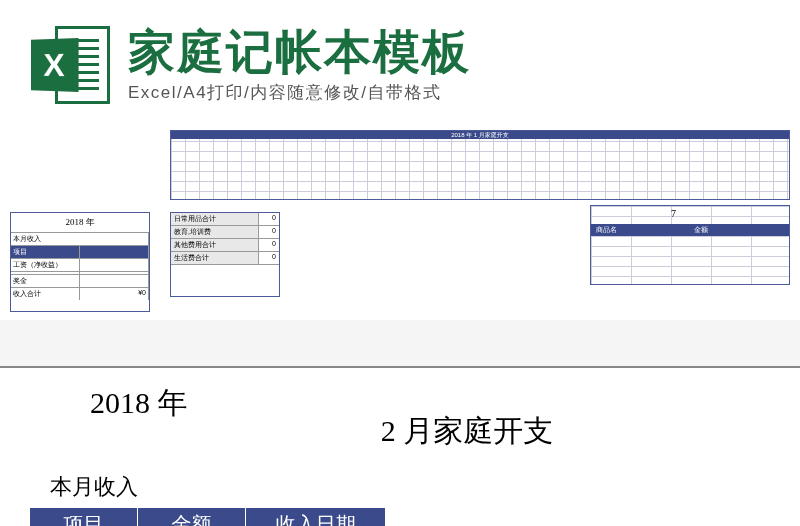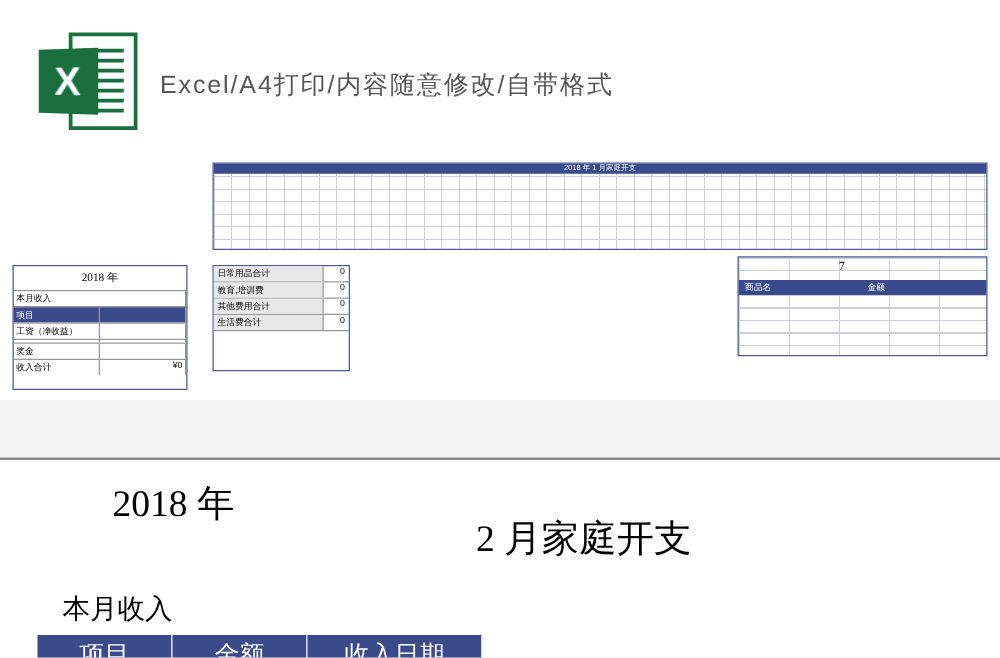--- a/index.html
+++ b/index.html
@@ -61,21 +61,21 @@
 }
 .title-block { flex: 1; }
 .main-title {
   font-size: 47px;
   font-weight: 900;
   color: #1a6e3f;
   letter-spacing: 2px;
   line-height: 1.1;
 }
 .subtitle {
-  font-size: 20px;
+  font-size: 17px;
   color: #555;
   letter-spacing: 1.5px;
   margin-top: 4px;
 }
 .preview-area {
   position: relative;
   height: 200px;
   background: #fff;
   padding: 8px 10px;
 }
@@ -187,20 +187,21 @@
 </style>
 </head>
 <body>
 
 <div class="header">
   <div class="excel-icon">
     <div class="excel-icon-back"></div>
     <div class="excel-icon-front">X</div>
   </div>
   <div class="title-block">
+    <div class="main-title">家庭记帐本模板</div>
     <div class="subtitle">Excel/A4打印/内容随意修改/自带格式</div>
   </div>
 </div>
 
 <div class="preview-area">
   <div class="mini-sheet mini-wide">
     <div class="mini-wide-header">2018 年   1 月家庭开支</div>
   </div>
 
   <div class="mini-sheet mini-left">

